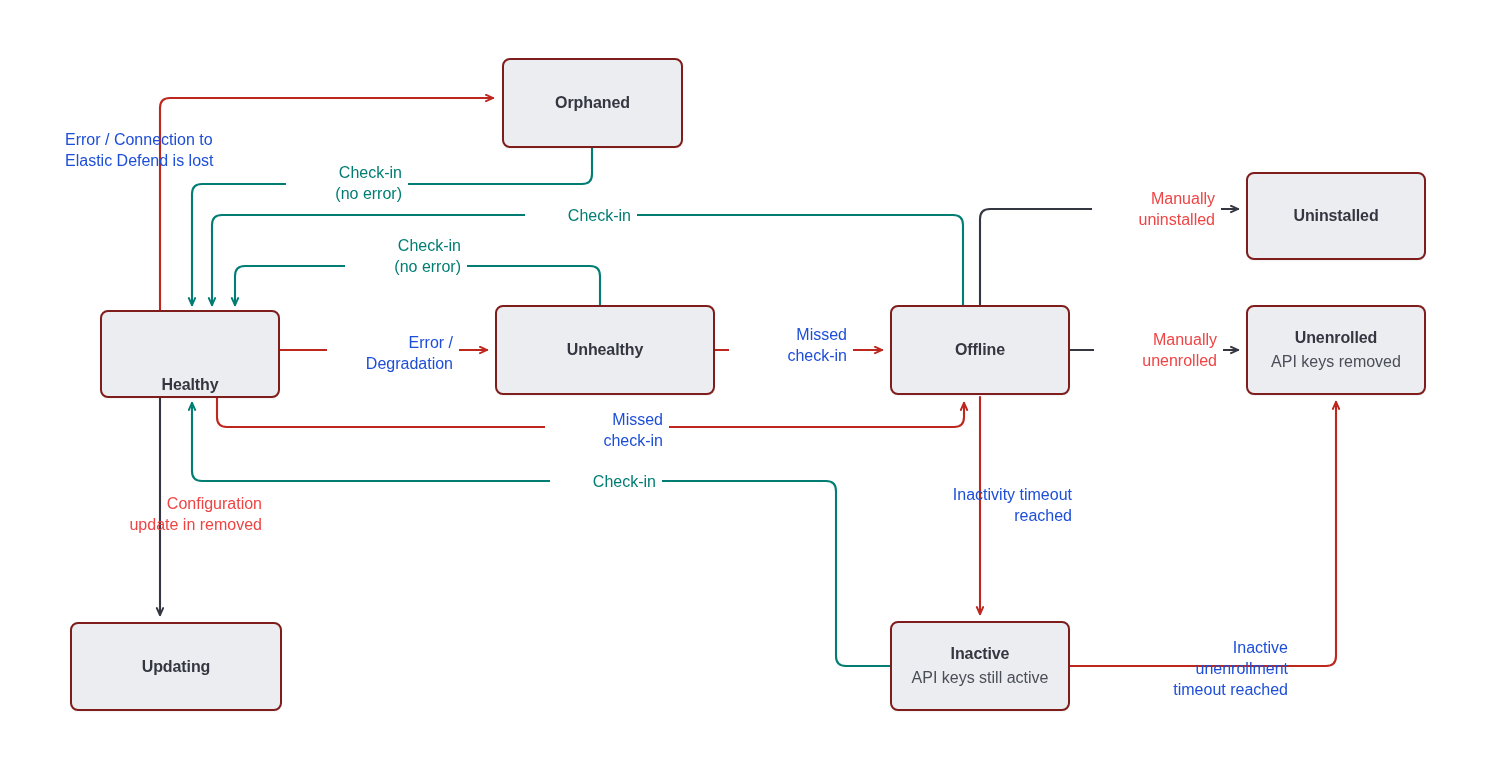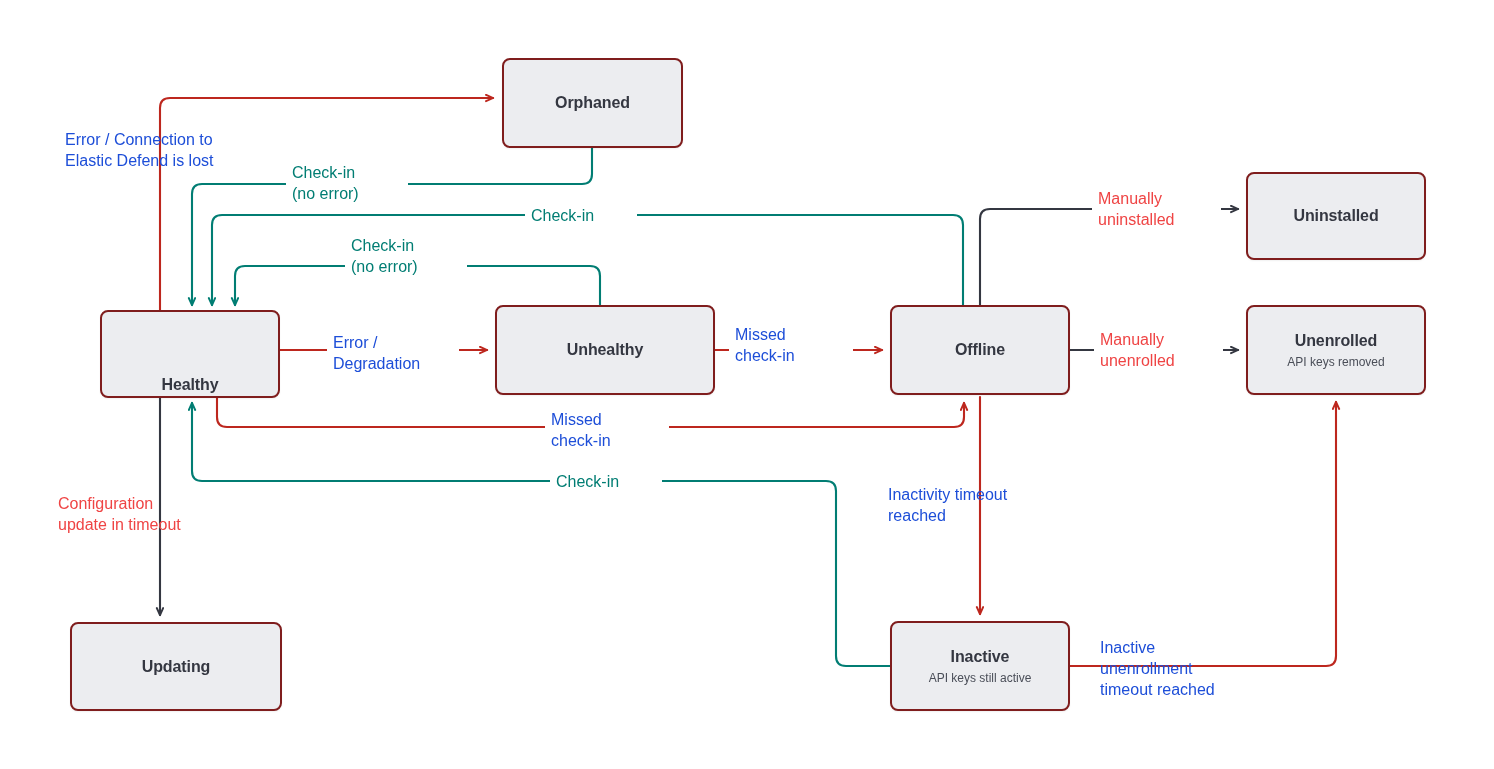--- a/index.html
+++ b/index.html
@@ -35,30 +35,30 @@
   }
   .node .title {
     font-weight: bold;
     font-size: 16px;
     color: #343741;
     line-height: 1.35;
     letter-spacing: -0.1px;
   }
   .node .sub {
     font-weight: normal;
-    font-size: 12px;
+    font-size: 16px;
     color: #4A4E58;
     line-height: 1.35;
     margin-top: 2px;
   }
   .lbl {
     position: absolute;
     font-size: 16px;
     line-height: 21px;
-    text-align: left;
+    text-align: right;
     white-space: pre-line;
     z-index: 6;
     background: #ffffff;
     padding: 0 6px;
   }
   .lbl.red   { color: #1d4ed8; }
   .lbl.teal  { color: #017D73; }
   .lbl.black { color: #ef4444; }
   .lbl.nobg  { background: transparent; padding: 0; }
 </style>
@@ -171,13 +171,13 @@
 unenrolled</div>
 
 <div class="lbl red nobg" style="left:888px; top:484px; width:184px;">Inactivity timeout
 reached</div>
 
 <div class="lbl red nobg" style="left:1100px; top:637px; width:188px;">Inactive
 unenrollment
 timeout reached</div>
 
 <div class="lbl black nobg" style="left:58px; top:493px; width:204px;">Configuration
-update in timeout</div>
+update in removed</div>
 
 </body></html>

